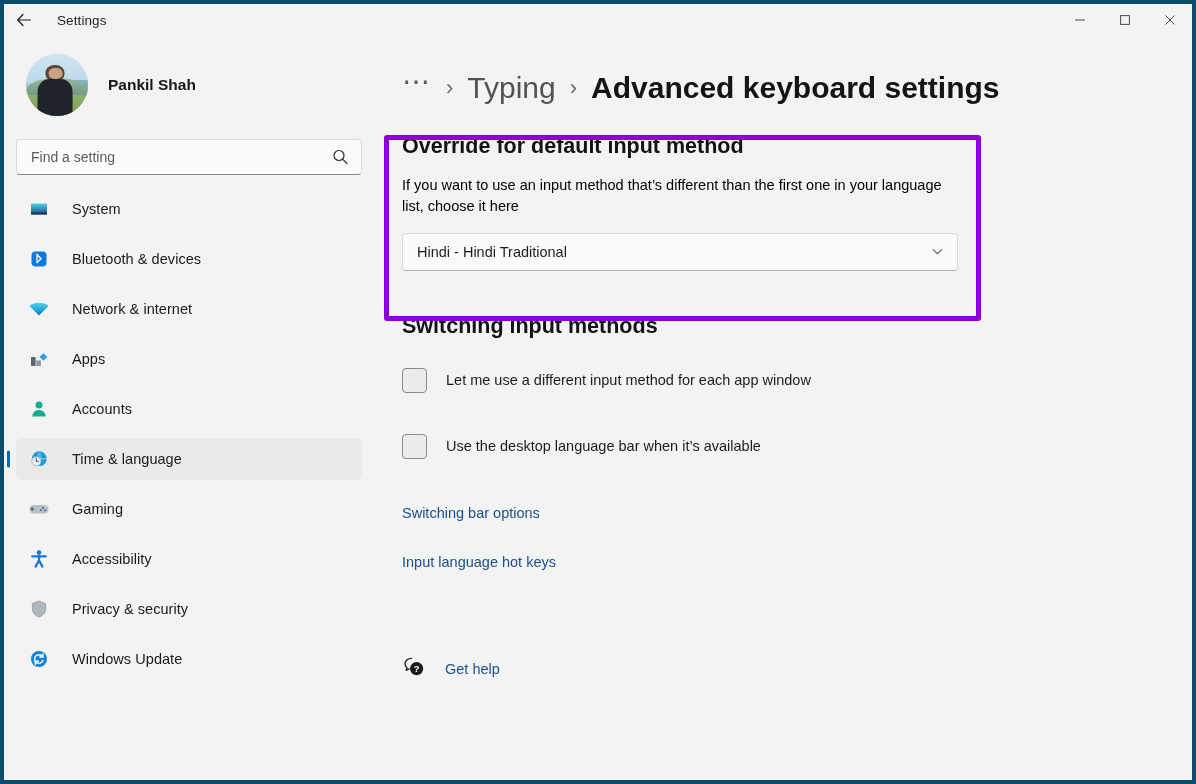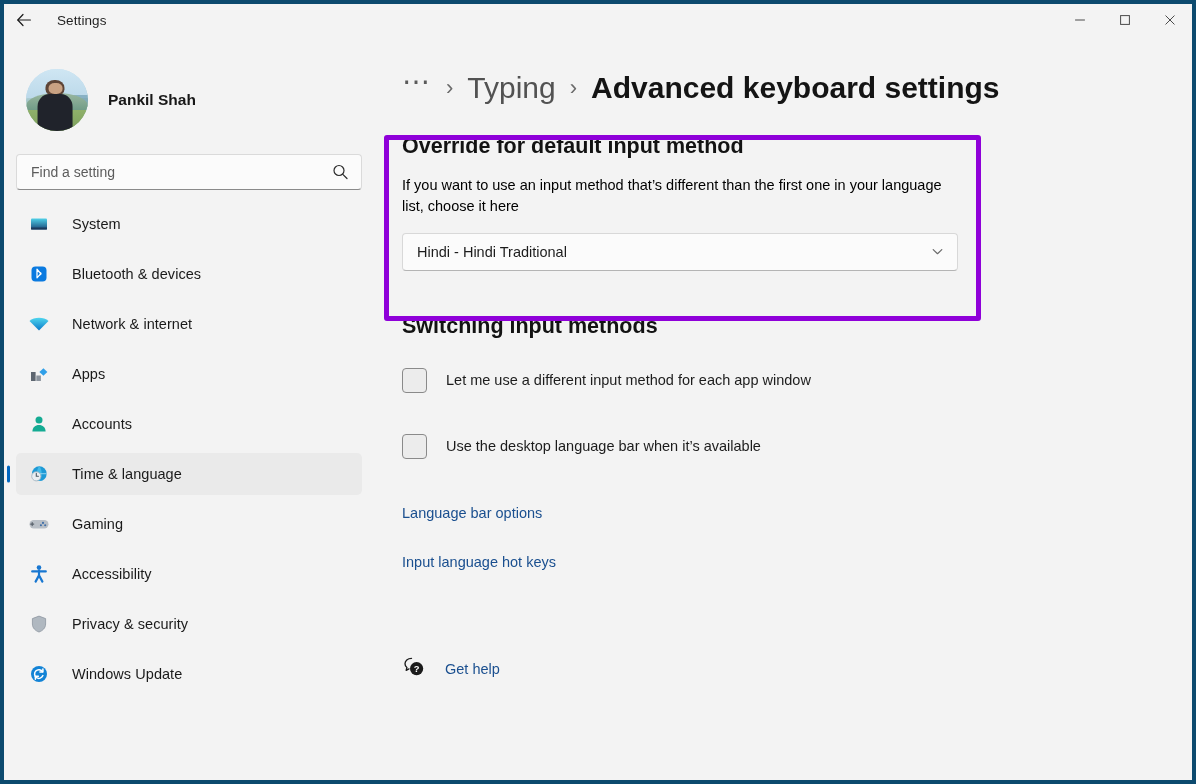--- a/index.html
+++ b/index.html
@@ -57,21 +57,21 @@
   .win-btn {
     width: 45px; height: 32px;
     display: flex; align-items: center; justify-content: center;
     cursor: pointer;
   }
   .win-btn svg { display: block; }
 
   
   .sidebar {
     position: absolute;
-    top: 35px; left: 0;
+    top: 20px; left: 0;
     width: 370px;
     bottom: 0;
     background: #f3f3f3;
     padding: 0 12px;
     overflow: hidden;
   }
 
   .profile {
     display: flex;
     align-items: center;
@@ -528,21 +528,21 @@
       <div class="check-row">
         <span class="checkbox"></span>
         <span class="check-label">Let me use a different input method for each app window</span>
       </div>
 
       <div class="check-row second">
         <span class="checkbox"></span>
         <span class="check-label">Use the desktop language bar when it’s available</span>
       </div>
 
-      <a class="link link-1">Language bar options</a>
+      <a class="link link-1">Switching bar options</a>
       <a class="link link-2">Input language hot keys</a>
 
       <div class="gethelp">
         <span>
           <svg width="24" height="24" viewBox="0 0 24 24">
             <path d="M9.5 3.3 C5.6 3.3 3 5.8 3 8.7 C3 10.2 3.7 11.6 4.9 12.5 L4.2 15.3 L7 13.9" fill="none" stroke="#1b1b1b" stroke-width="1.35" stroke-linecap="round" stroke-linejoin="round"></path>
             <circle cx="14.6" cy="13.6" r="6.6" fill="#1b1b1b"></circle>
             <text x="14.6" y="17.4" font-family="Liberation Sans, sans-serif" font-size="9.4" font-weight="bold" fill="#ffffff" text-anchor="middle">?</text>
           </svg>
         </span>

